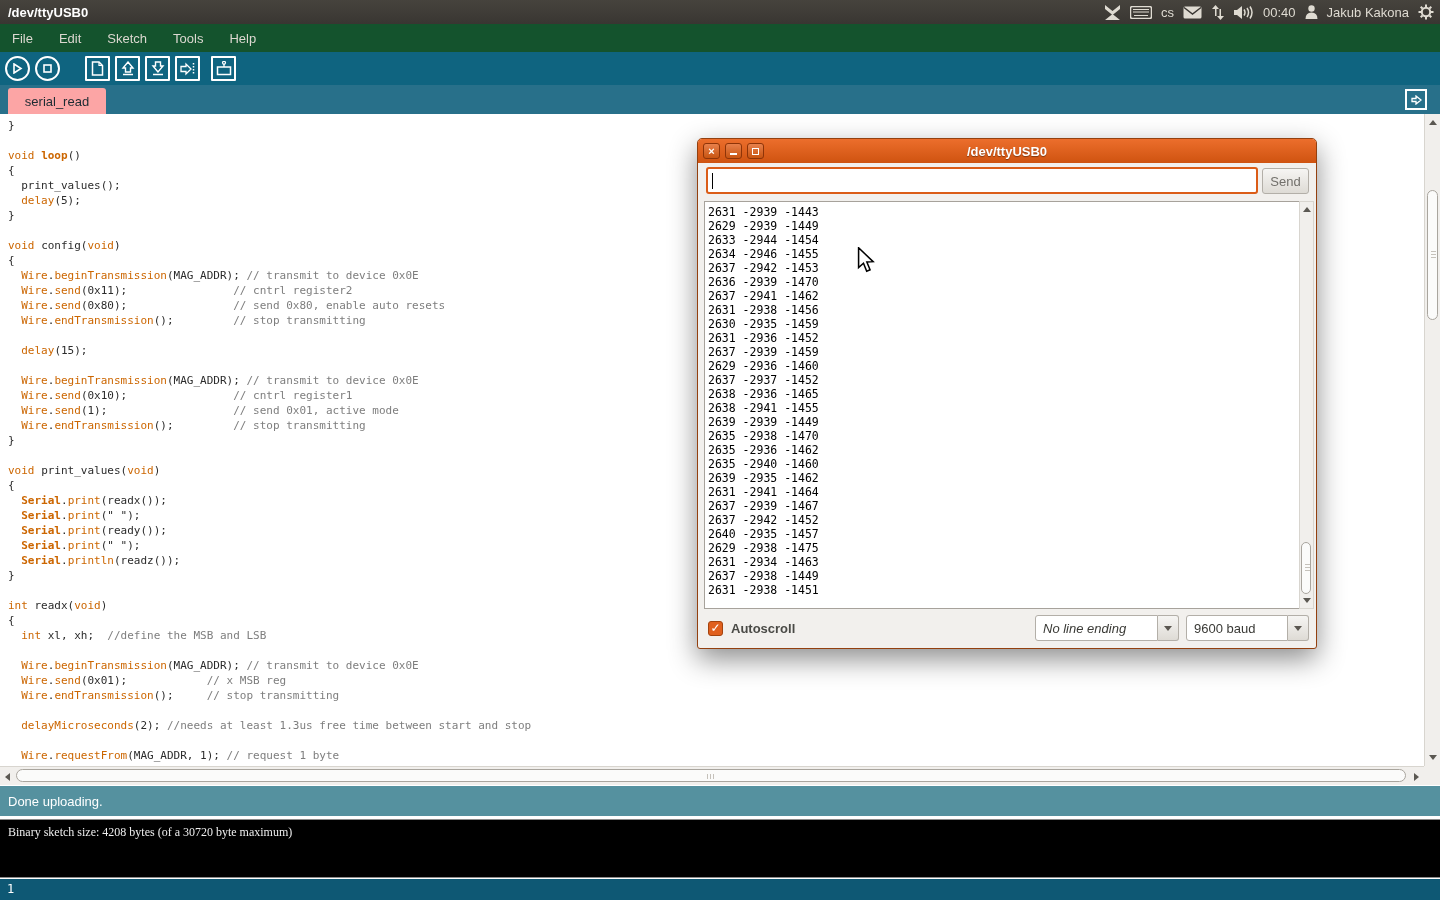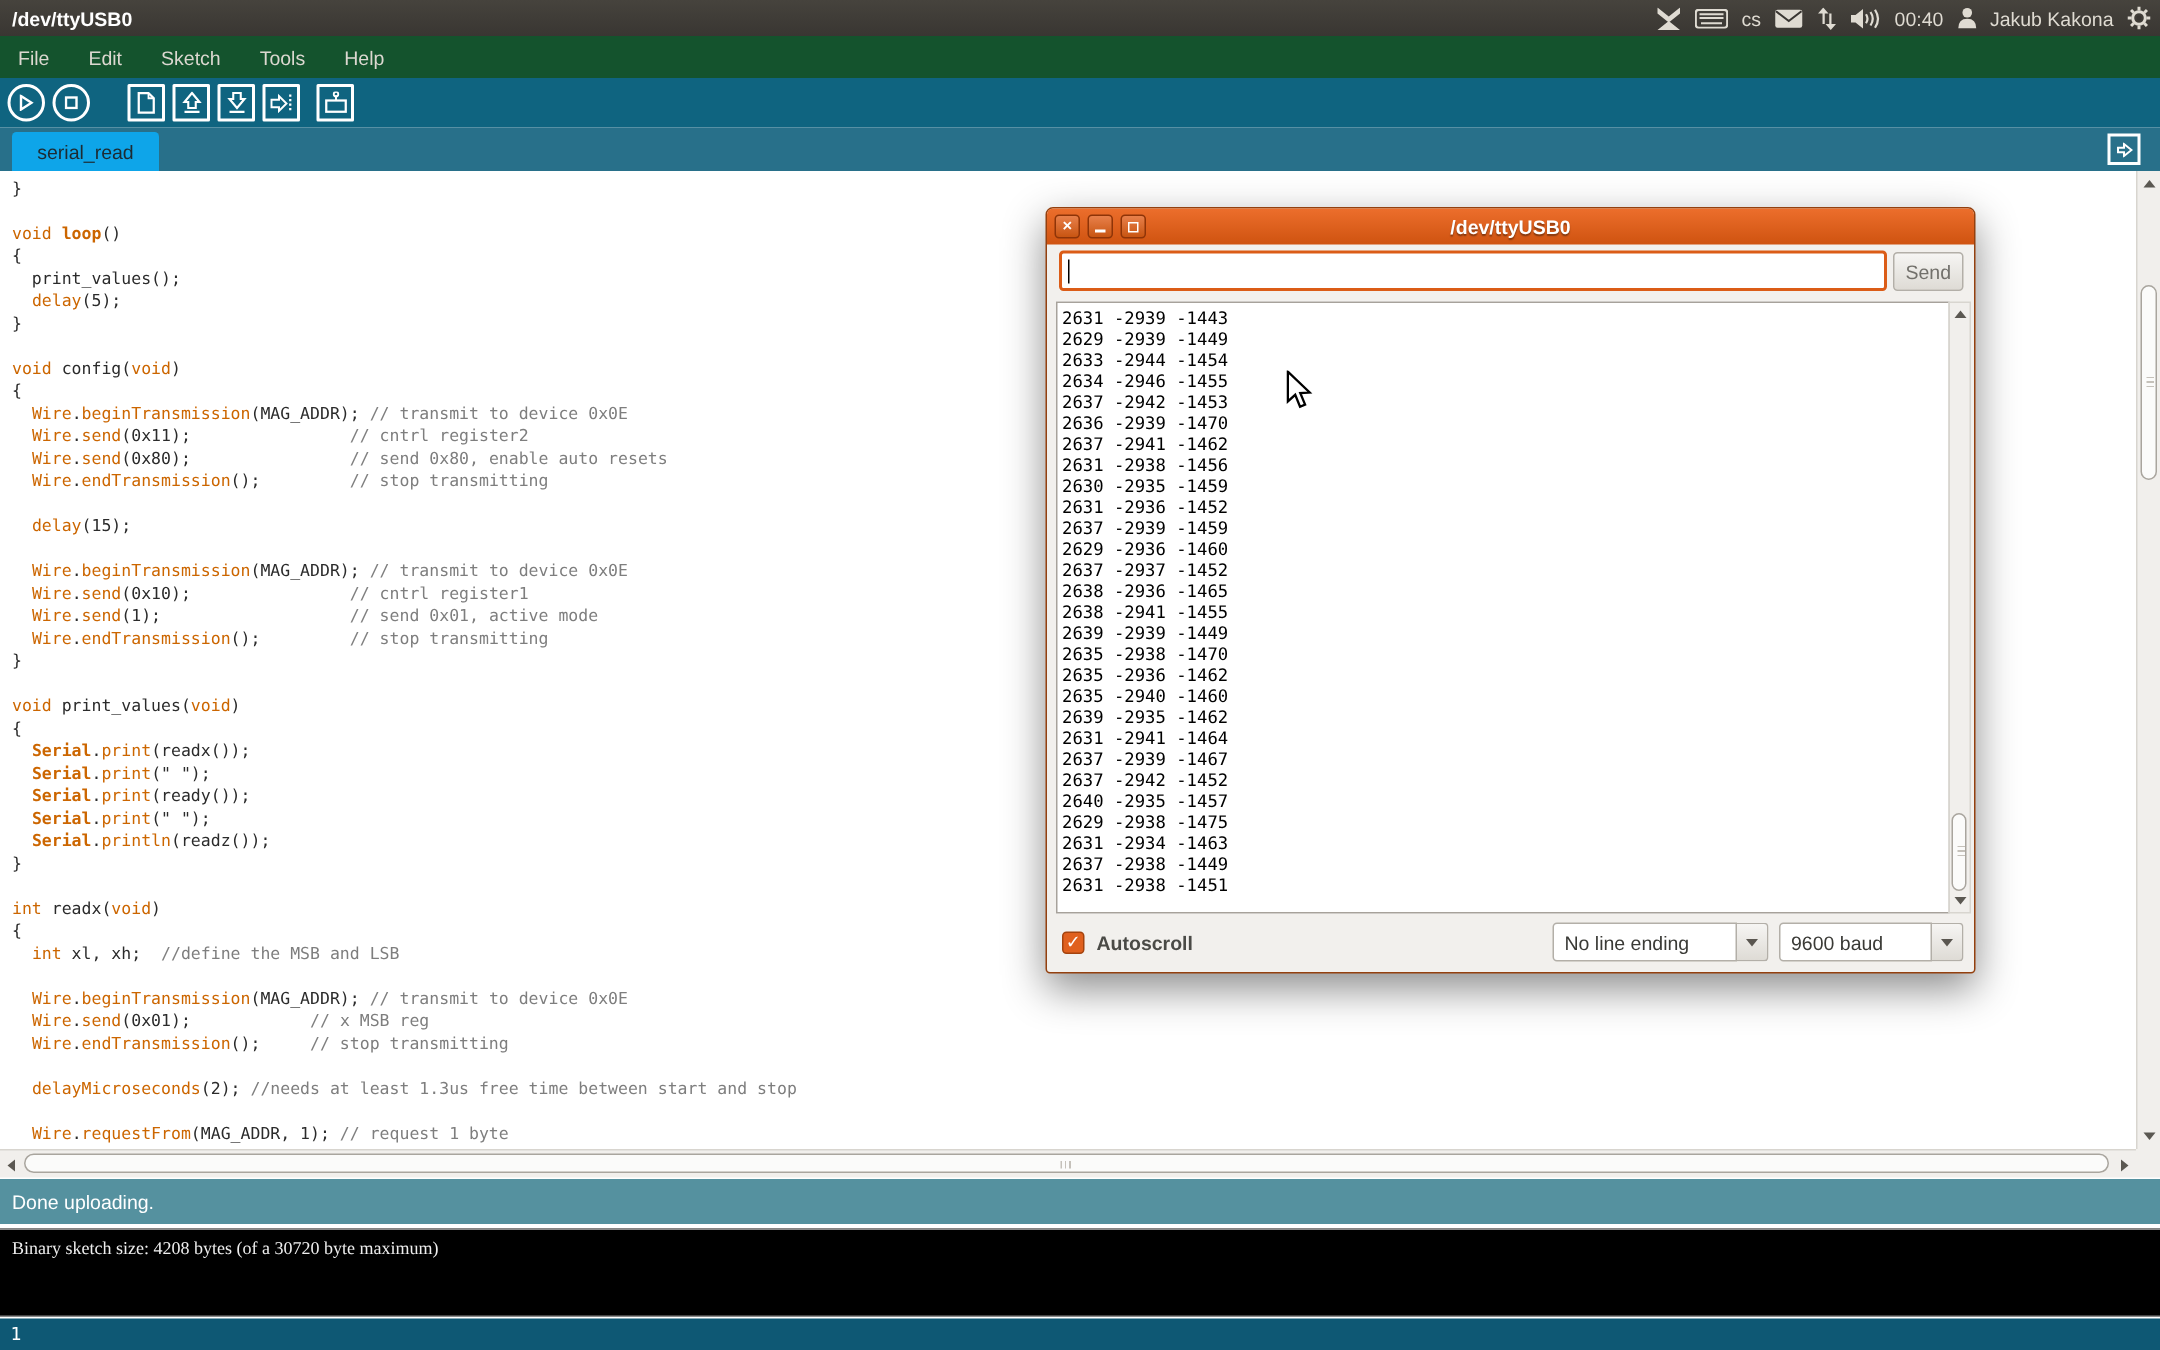--- a/index.html
+++ b/index.html
@@ -30,21 +30,21 @@
     align-items:center; justify-content:center; }
   .tbtn.round { border:2px solid #fff; border-radius:50%; }
   .tbtn.square { border:2px solid #fff; border-radius:1px; }
   .tbtn svg { display:block; }
   .gap { width:20px; }
 
   
   .tabbar { position:absolute; left:0; top:85px; width:1440px; height:29px;
     background:#28708a; }
   .tab { position:absolute; left:8px; top:3px; width:98px; height:26px;
-    background:#0ea5e9; border-radius:3px 3px 0 0; color:#1d2b32;
+    background:#fca5a5; border-radius:3px 3px 0 0; color:#1d2b32;
     font-size:13px; display:flex; align-items:center; justify-content:center; }
   .tab-menu-btn { position:absolute; right:13px; top:4px; width:22px; height:21px;
     border:2px solid #fff; display:flex; align-items:center; justify-content:center; }
 
   
   .editor { position:absolute; left:0; top:114px; width:1424px; height:652px;
     background:#fff; overflow:hidden; }
   .code { position:absolute; left:8px; top:4px;
     font-family:"DejaVu Sans Mono", monospace; font-size:11px; line-height:15px;
     white-space:pre; }
@@ -299,21 +299,21 @@
       <div class="thumb-v" style="left:1px; top:340px; height:52px; width:10px;">
           <div class="grip-v" style="left:2.5px;"></div>
         </div>
       <div class="arrow-down" style="left:3px; bottom:5px;"></div>
     </div>
     <div class="smbottom">
       <div class="checkbox">
         <span>✓</span>
       </div>
       <span class="autoscroll-label">Autoscroll</span>
-      <div class="dd-field" style="left:337px; width:123px;">
+      <div class="dd-field" style="left:337px; width:123px;font-style:italic;">
         <span>No line ending</span>
       </div>
       <div class="dd-btn" style="left:460px;">
         <div class="dd-tri"></div>
       </div>
       <div class="dd-field" style="left:488px; width:102px;">
         <span>9600 baud</span>
       </div>
       <div class="dd-btn" style="left:590px;">
         <div class="dd-tri"></div>

